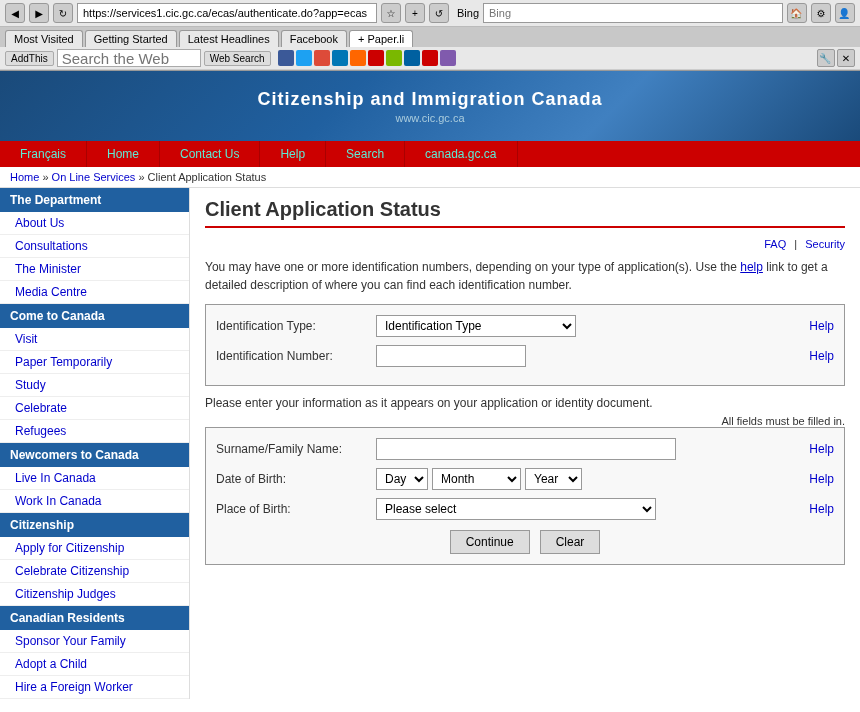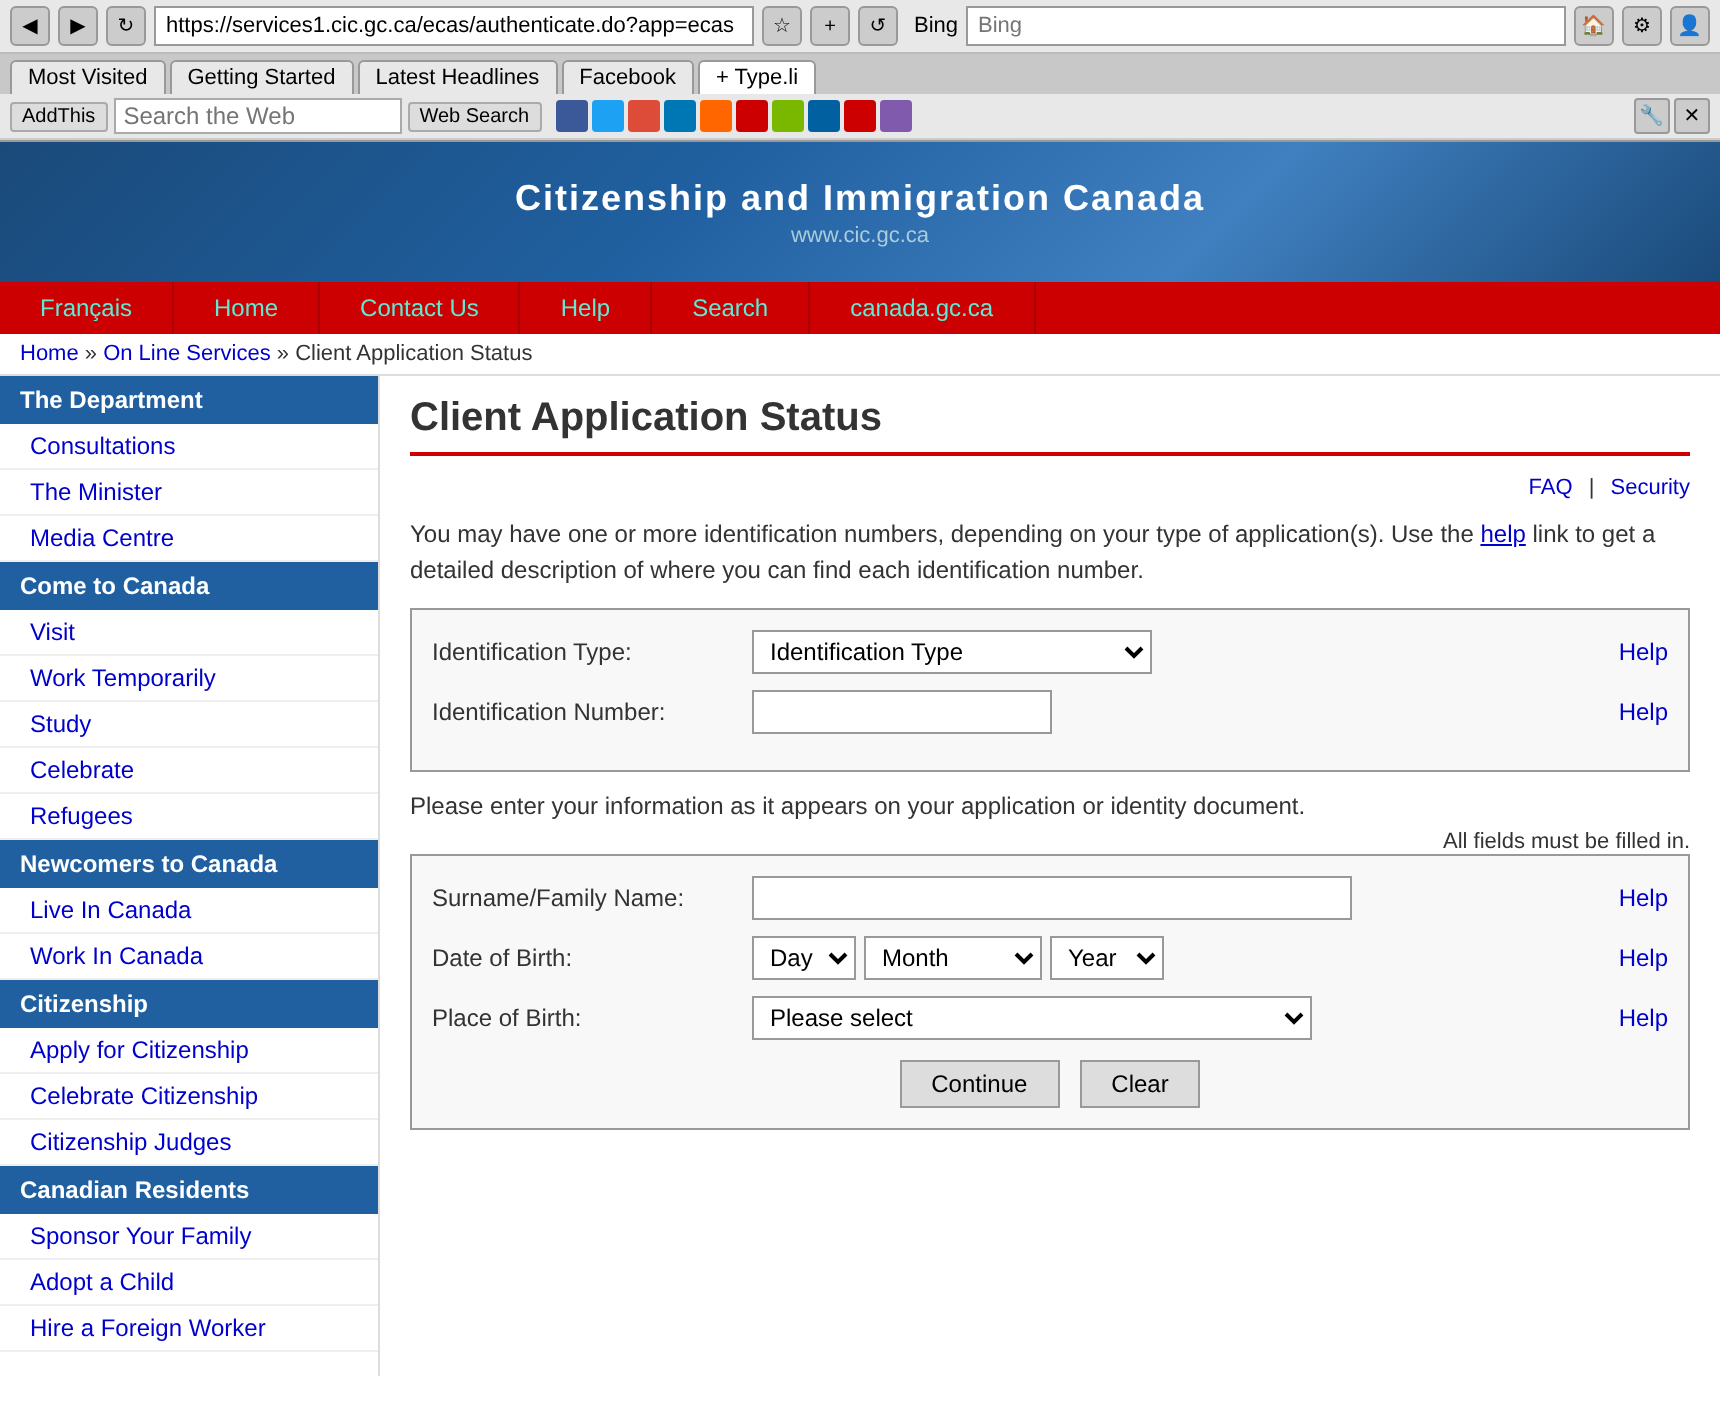--- a/index.html
+++ b/index.html
@@ -94,26 +94,26 @@
     <button class="nav-btn">🏠</button>
     <button class="nav-btn">⚙</button>
     <button class="nav-btn">👤</button>
   </div>
 
   <div class="browser-tabs">
     <div class="tab">Most Visited</div>
     <div class="tab">Getting Started</div>
     <div class="tab">Latest Headlines</div>
     <div class="tab">Facebook</div>
-    <div class="tab active">+ Type.li</div>
+    <div class="tab active">+ Paper.li</div>
   </div>
 
   <div class="ext-bar">
     <span class="ext-btn">AddThis</span>
-    <input type="text" style="width: 144px; height: 18px; font-size: 12px; border: 1px solid rgb(170, 170, 170); padding: 0px 4px;" placeholder="Search the Web">
+    <input type="text" style="width: 144px; height: 18px; font-size: 15px; border: 1px solid rgb(170, 170, 170); padding: 0px 4px;" placeholder="Search the Web">
     <button class="ext-btn">Web Search</button>
 
     <span style="margin-left:4px; display:flex; gap:2px;">
       <span style="width:16px;height:16px;background:#3b5998;border-radius:2px;display:inline-block;"></span>
       <span style="width:16px;height:16px;background:#1da1f2;border-radius:2px;display:inline-block;"></span>
       <span style="width:16px;height:16px;background:#dd4b39;border-radius:2px;display:inline-block;"></span>
       <span style="width:16px;height:16px;background:#0077b5;border-radius:2px;display:inline-block;"></span>
       <span style="width:16px;height:16px;background:#ff6600;border-radius:2px;display:inline-block;"></span>
       <span style="width:16px;height:16px;background:#cc0000;border-radius:2px;display:inline-block;"></span>
       <span style="width:16px;height:16px;background:#7ab800;border-radius:2px;display:inline-block;"></span>
@@ -148,27 +148,28 @@
   <a href="#">Home</a> »
   <a href="#">On Line Services</a> »
   <span>Client Application Status</span>
 </div>
 
 <div class="main-layout">
 
   <div class="sidebar">
 
     <div class="sidebar-section-header">The Department</div>
+    <a class="sidebar-item">About Us</a>
     <a class="sidebar-item">Consultations</a>
     <a class="sidebar-item">The Minister</a>
     <a class="sidebar-item">Media Centre</a>
 
     <div class="sidebar-section-header">Come to Canada</div>
     <a class="sidebar-item">Visit</a>
-    <a class="sidebar-item">Work Temporarily</a>
+    <a class="sidebar-item">Paper Temporarily</a>
     <a class="sidebar-item">Study</a>
     <a class="sidebar-item">Celebrate</a>
     <a class="sidebar-item">Refugees</a>
 
     <div class="sidebar-section-header">Newcomers to Canada</div>
     <a class="sidebar-item">Live In Canada</a>
     <a class="sidebar-item">Work In Canada</a>
 
     <div class="sidebar-section-header">Citizenship</div>
     <a class="sidebar-item">Apply for Citizenship</a>

